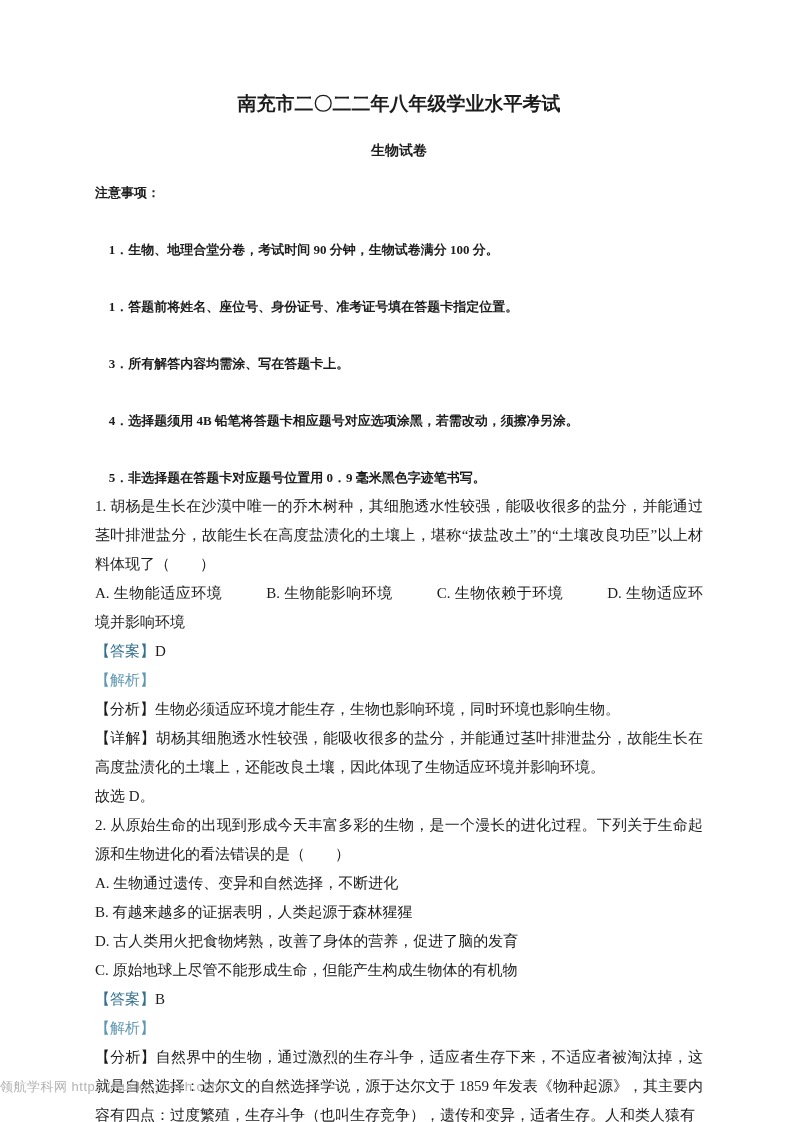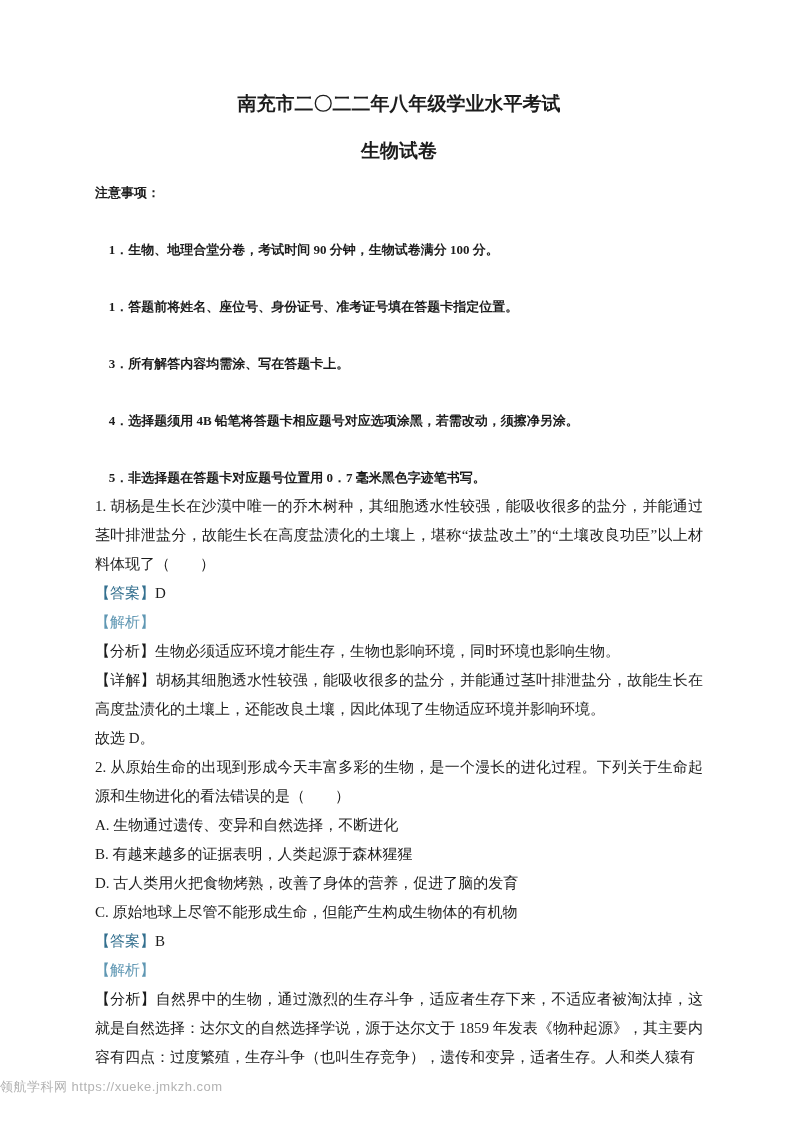--- a/index.html
+++ b/index.html
@@ -21,21 +21,21 @@
   .doc-title {
     margin: 0;
     text-align: center;
     font-size: 19px;
     line-height: 27px;
     font-weight: bold;
   }
   .doc-subtitle {
     margin: 20px 0 0 0;
     text-align: center;
-    font-size: 19px;
+    font-size: 14px;
     line-height: 27px;
     font-weight: bold;
   }
   .para {
     margin: 0;
     font-size: 15px;
     line-height: 29px;
     text-align: justify;
   }
   .para.bold {
@@ -69,25 +69,28 @@
 
   <h1 class="doc-title">南充市二〇二二年八年级学业水平考试</h1>
   <h2 class="doc-subtitle">生物试卷</h2>
 
   <p class="para bold notice-heading">注意事项：</p>
 
   <p class="para bold indent">1．生物、地理合堂分卷，考试时间 90 分钟，生物试卷满分 100 分。</p>
   <p class="para bold indent">1．答题前将姓名、座位号、身份证号、准考证号填在答题卡指定位置。</p>
   <p class="para bold indent">3．所有解答内容均需涂、写在答题卡上。</p>
   <p class="para bold indent">4．选择题须用 4B 铅笔将答题卡相应题号对应选项涂黑，若需改动，须擦净另涂。</p>
-  <p class="para bold indent">5．非选择题在答题卡对应题号位置用 0．7 毫米黑色字迹笔书写。</p>
+  <p class="para bold indent">5．非选择题在答题卡对应题号位置用 0．9 毫米黑色字迹笔书写。</p>
 
 
   <section>
     <p class="para">1. 胡杨是生长在沙漠中唯一的乔木树种，其细胞透水性较强，能吸收很多的盐分，并能通过茎叶排泄盐分，故能生长在高度盐渍化的土壤上，堪称“拔盐改土”的“土壤改良功臣”以上材料体现了（　　）</p>
+    <p class="para">
+      <span class="opt">A. 生物能适应环境</span><span class="opt">B. 生物能影响环境</span><span class="opt">C. 生物依赖于环境</span><span class="opt">D. 生物适应环境并影响环境</span>
+    </p>
     <p class="para">
       <span class="lbl-answer">【答案】</span><span>D</span>
     </p>
     <p class="para">
       <span class="lbl-jiexi">【解析】</span>
     </p>
     <p class="para">
       <span>【分析】</span><span>生物必须适应环境才能生存，生物也影响环境，同时环境也影响生物。</span>
     </p>
     <p class="para">

